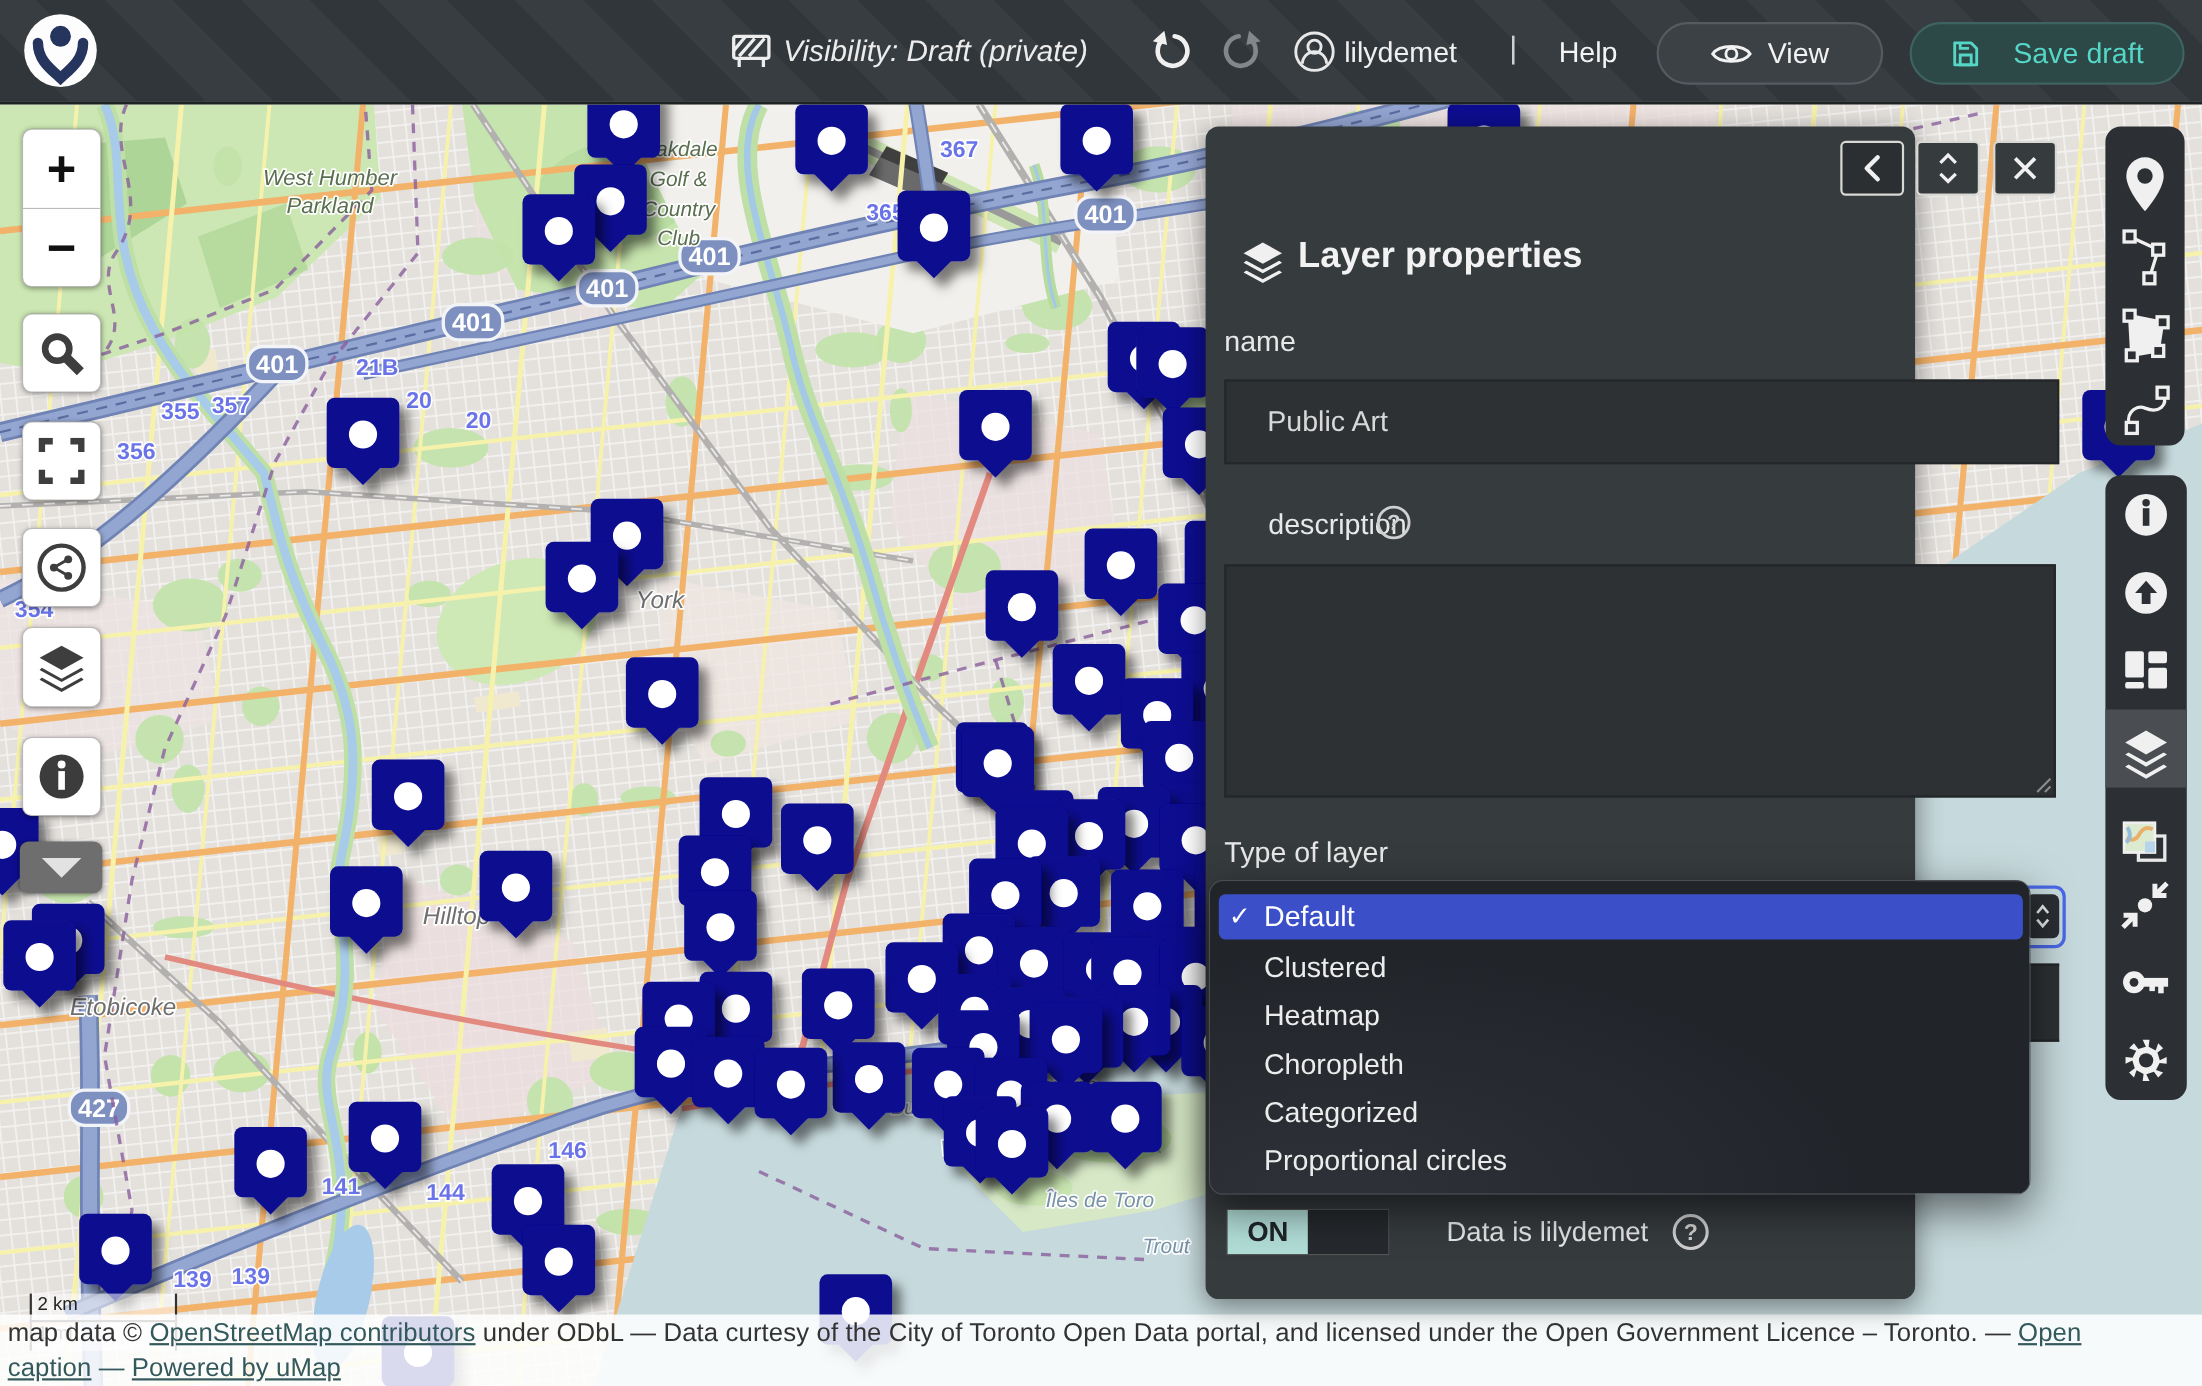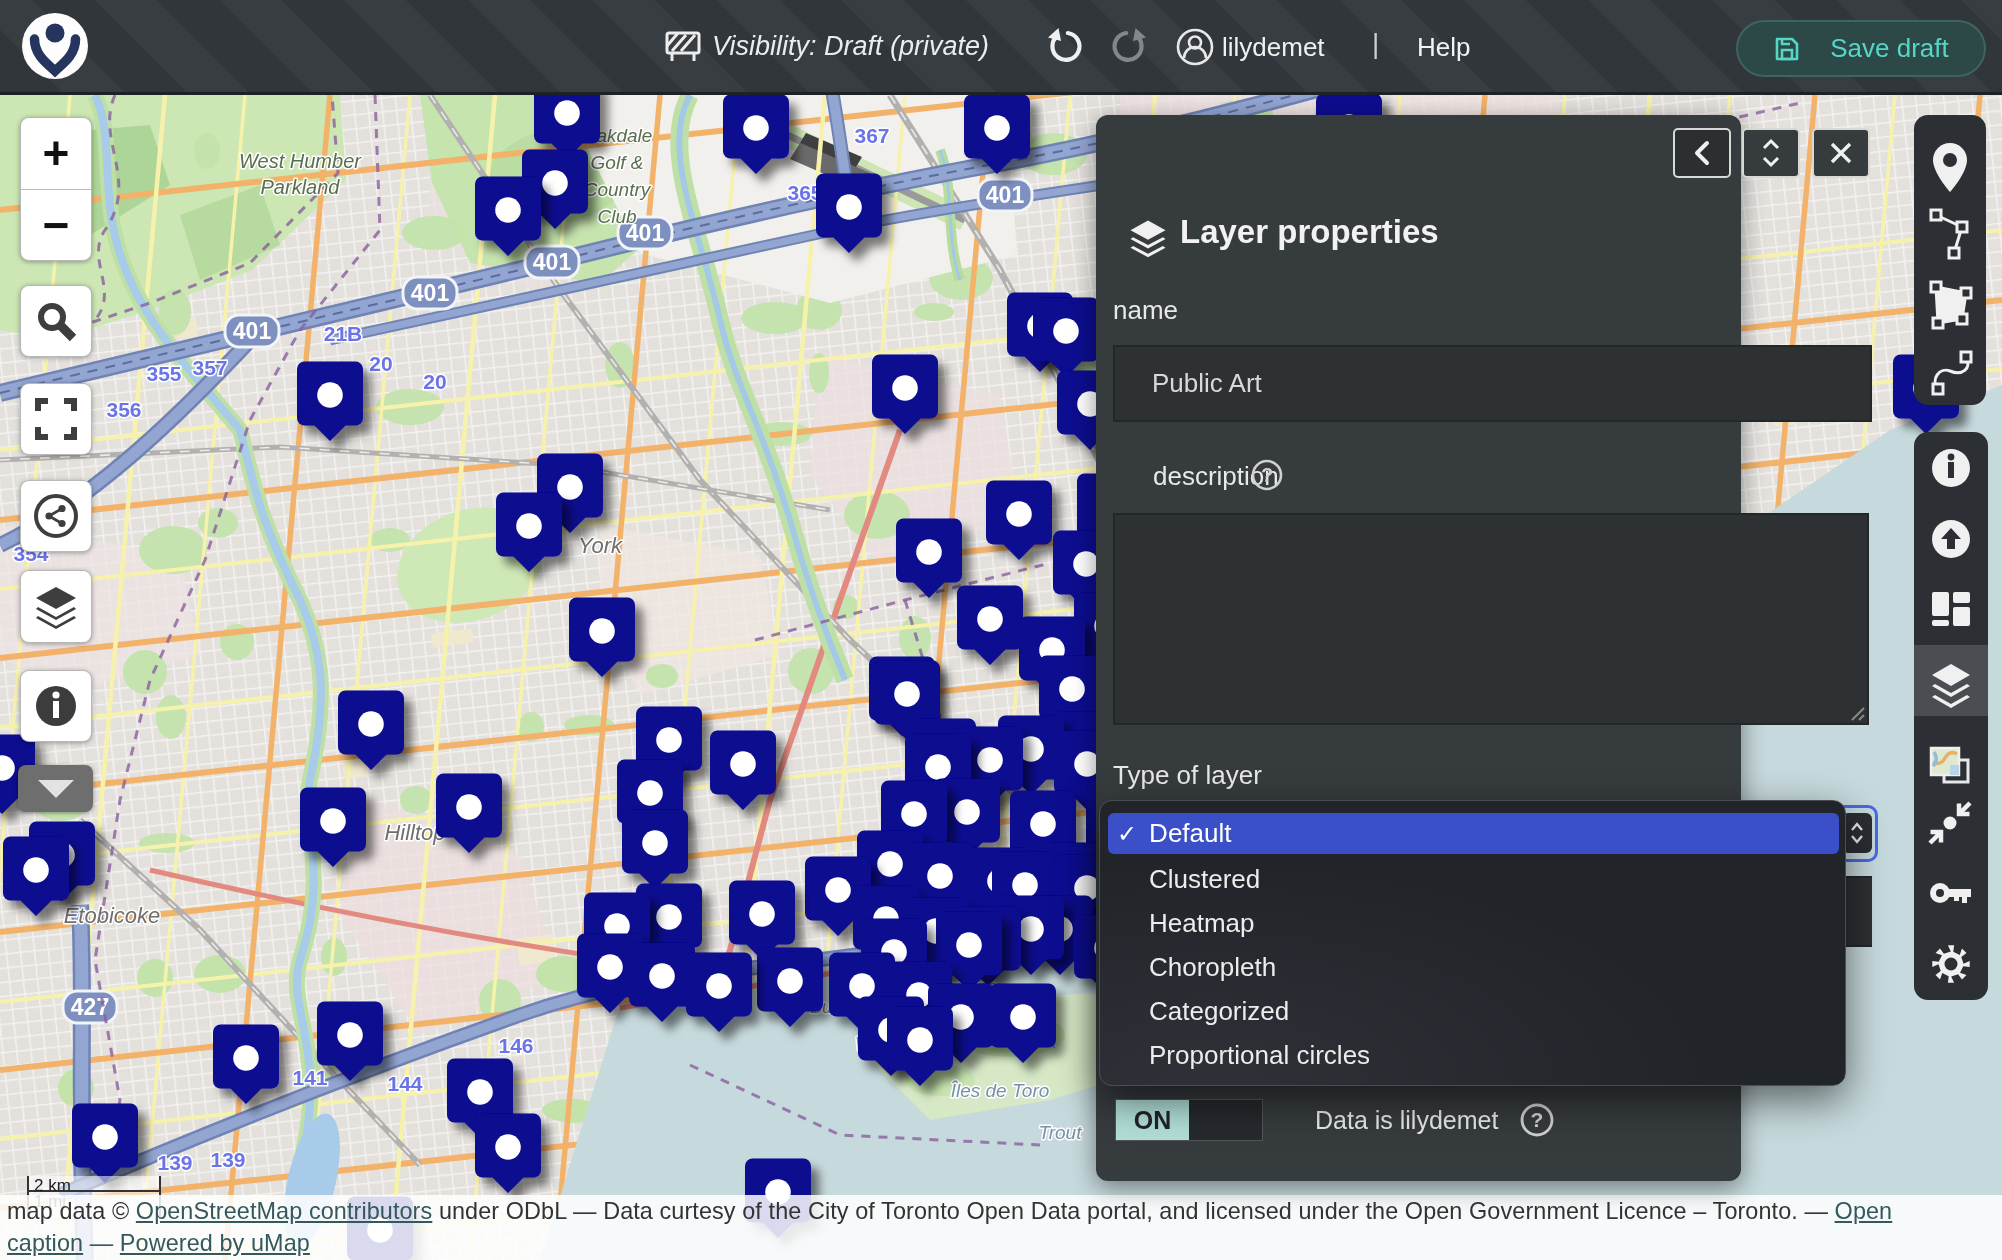--- a/index.html
+++ b/index.html
@@ -710,21 +710,21 @@
         </g>
 <g filter="url(#ms)">
           <rect x="347" y="1101.5" width="66" height="64" rx="7.5" fill="#0a0a90"></rect>
           <path d="M363.5,1164.5 h33 l-16.5,16.5 z" fill="#0a0a90"></path>
           <circle cx="380" cy="1135" r="12.8" fill="#fff"></circle>
         </g>
       </svg>
     </div>
 
 <div class="abs" style="left:27px;top:1176px;z-index:5;width:134px;background:rgba(255,255,255,0.55);font-size:17px;color:#222;">
- <div style="border:2px solid #333;border-top:none;height:16px;padding-left:5px;">2 km</div>
+ <div style="border:2px solid #333;border-top:none;height:26px;padding-left:5px;">2 km</div>
  <div style="border:2px solid #333;border-bottom:none;border-top:none;height:26px;padding-left:5px;">1 mi</div>
 </div>
 
 <div id="cap">map data © <a>OpenStreetMap contributors</a> under ODbL — Data curtesy of the City of Toronto Open Data portal, and licensed under the Open Government Licence – Toronto. — <a>Open<br>caption</a> <a style="text-decoration:none;">—</a> <a>Powered by uMap</a></div>
 
 <div id="hdr">
  <svg class="abs" style="left:21px;top:12px;" width="68" height="68" viewBox="0 0 68 68">
   <circle cx="34" cy="34" r="33" fill="#fdfdfd"></circle>
   <circle cx="34" cy="21" r="9.5" fill="#25355e"></circle>
   <path d="M13.5,27 C13.5,42 24,50 34,59 C44,50 54.5,42 54.5,27" fill="none" stroke="#25355e" stroke-width="9.5" stroke-linecap="round"></path>
@@ -746,20 +746,27 @@
         </g>
  </svg>
  <svg class="abs" style="left:1176px;top:28px;" width="38" height="38" viewBox="0 0 38 38">
   <circle cx="19" cy="19" r="17" fill="none" stroke="#e8e8e8" stroke-width="2.6"></circle>
   <circle cx="19" cy="14.5" r="6" fill="none" stroke="#e8e8e8" stroke-width="2.6"></circle>
   <path d="M8,30 a11,11 0 0 1 22,0" fill="none" stroke="#e8e8e8" stroke-width="2.6"></path>
  </svg>
  <div class="usr">lilydemet</div>
  <div class="sep">|</div>
  <div class="help">Help</div>
+ <div class="pill" id="viewbtn">
+  <svg width="38" height="26" viewBox="0 0 38 26">
+          <path d="M2,13 C8,4 30,4 36,13 C30,22 8,22 2,13 z" fill="none" stroke="#f2f2f2" stroke-width="2.6"></path>
+          <circle cx="19" cy="13" r="5" fill="none" stroke="#f2f2f2" stroke-width="2.6"></circle>
+        </svg>
+  <span>View</span>
+      </div>
  <div class="pill" id="savebtn">
   <svg width="28" height="28" viewBox="0 0 28 28">
           <path d="M4,4 h15 l5,5 v15 h-20 z" fill="none" stroke="#55d6c6" stroke-width="2.6" stroke-linejoin="round"></path>
           <path d="M9,15 h10 v9 h-10 z M9,4 v5 h8" fill="none" stroke="#55d6c6" stroke-width="2.6"></path>
         </svg>
   <span>Save draft</span>
       </div>
 </div>
 
 <div class="ctl" style="left:20px;top:117px;width:72px;height:144px;flex-direction:column;">

